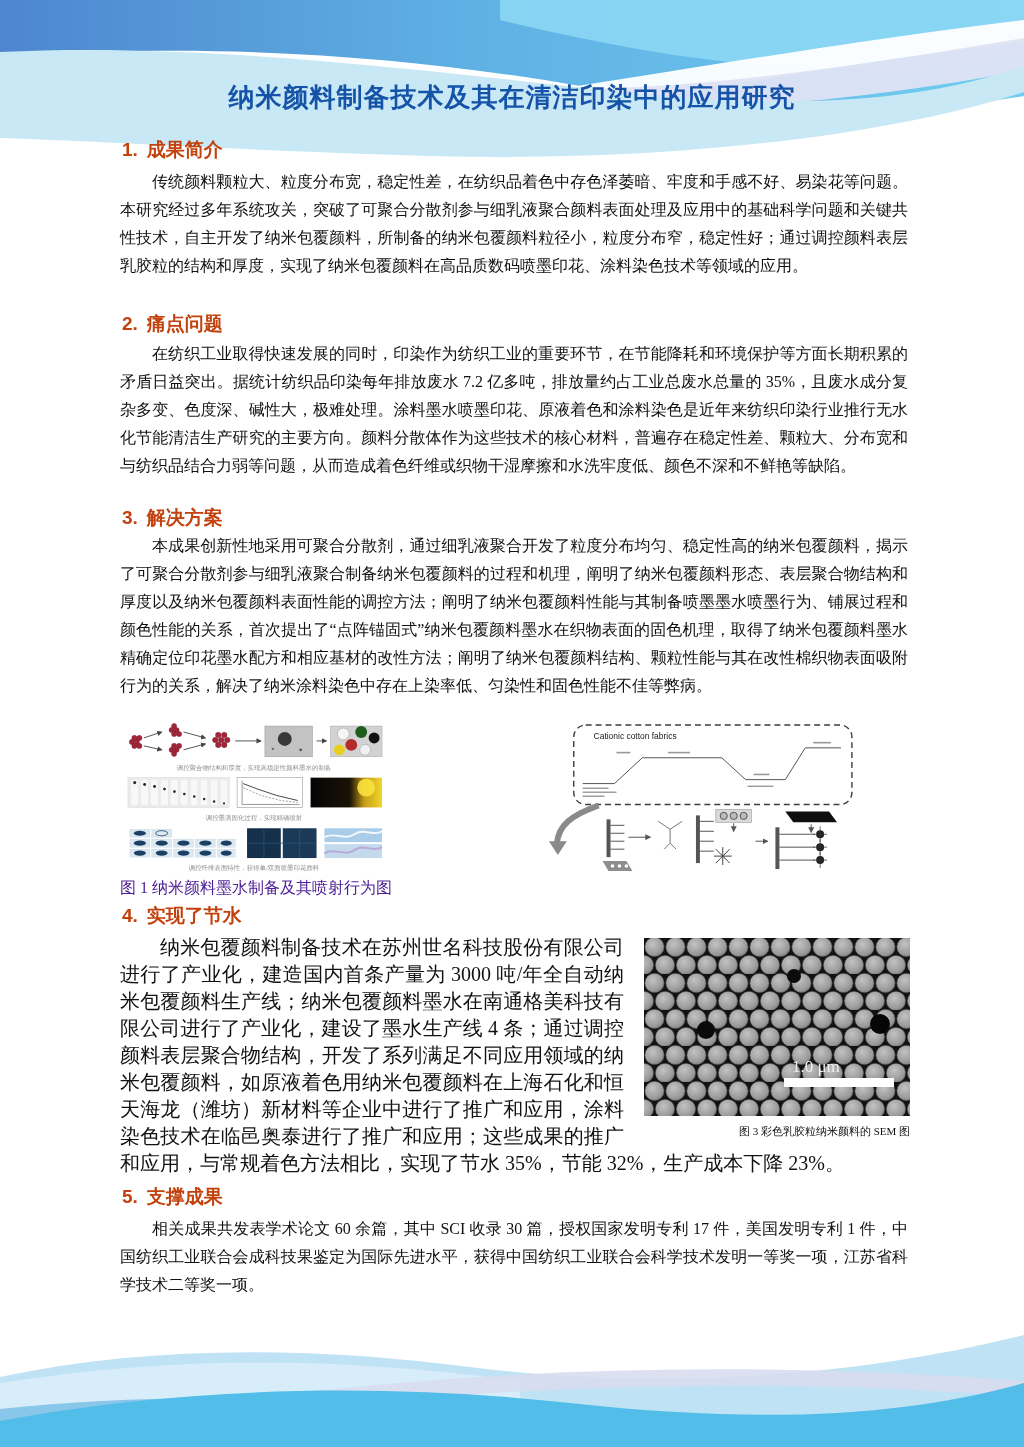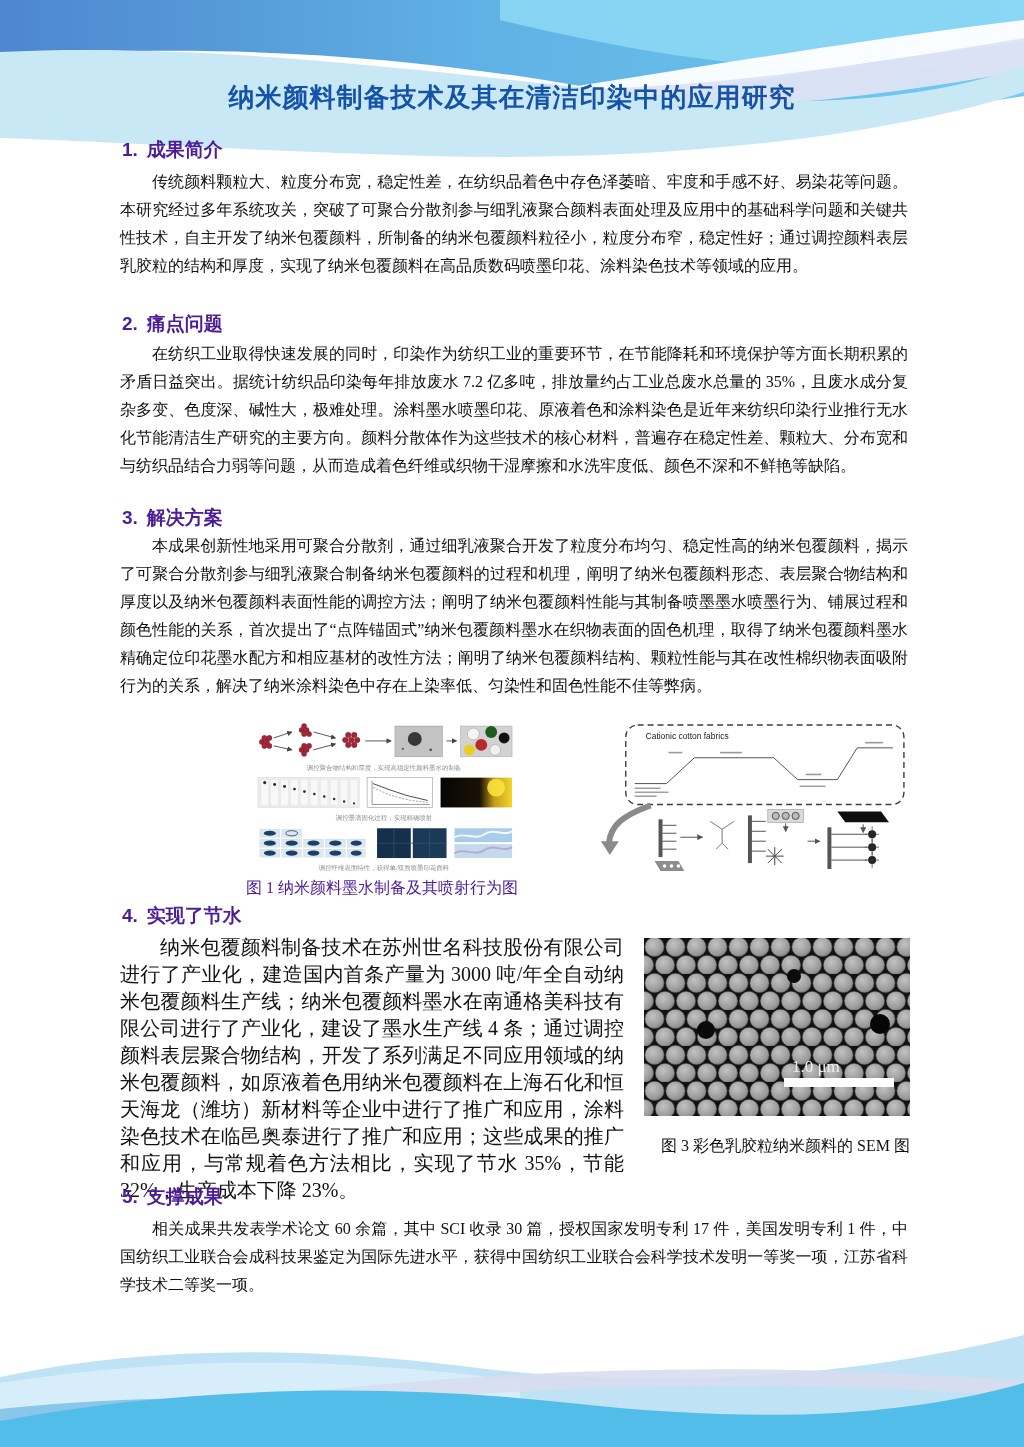--- a/index.html
+++ b/index.html
@@ -13,45 +13,45 @@
   #footer-waves{bottom:0;left:0;width:1024px;height:150px;}
   
   .doc-title{
     top:80px;left:0;width:1024px;text-align:center;
     font-family:"Liberation Sans", sans-serif;font-weight:bold;
     font-size:26px;letter-spacing:1px;color:#1553a8;
   }
   
   .sec-head{
     left:122px;font-family:"Liberation Sans", sans-serif;font-weight:bold;
-    font-size:19px;color:#4c1d95;white-space:nowrap;
+    font-size:19px;color:#c2410c;white-space:nowrap;
   }
   .sec-head .num{margin-right:9px;}
   
   .body-text{
     left:120px;width:788px;font-size:16px;line-height:28px;
     text-align:justify;text-indent:2em;margin:0;
   }
   #para-1{top:168px;}
   #para-2{top:340px;}
   #para-3{top:532px;}
   #para-5{top:1215px;}
   #sec4-content{top:934px;left:120px;width:790px;}
   #sec4-content p{
     font-size:20px;line-height:27px;text-align:justify;text-indent:2em;margin:0;
   }
   
   #figure-row{top:722px;left:120px;width:790px;display:flex;}
-  .fig-block{display:flex;flex-direction:column;align-items:flex-end;}
+  .fig-block{display:flex;flex-direction:column;align-items:flex-start;}
   #figure-1{width:398px;}
   #figure-2{width:392px;}
   .fig-caption{font-size:16px;color:#4c1d95;margin-top:5px;white-space:nowrap;}
   
   #figure-3{float:right;width:270px;margin:4px 0 2px 16px;text-align:right;}
-  #figure-3 figcaption{font-size:16px;margin-top:16px;white-space:nowrap;}
+  #figure-3 figcaption{font-size:11px;margin-top:4px;white-space:nowrap;}
   figure{margin:0;padding:0;}
   
   #contact-row{top:1330px;left:120px;width:790px;height:26px;font-size:18px;}
   #contact-row span{position:absolute;top:0;white-space:nowrap;}
   #contact-name{left:30px;}
   #contact-phone{left:250px;}
   #contact-email{left:502px;}
   
   #page-number{top:1360px;left:0;width:1024px;text-align:center;font-size:16px;color:#222;}
 </style>

